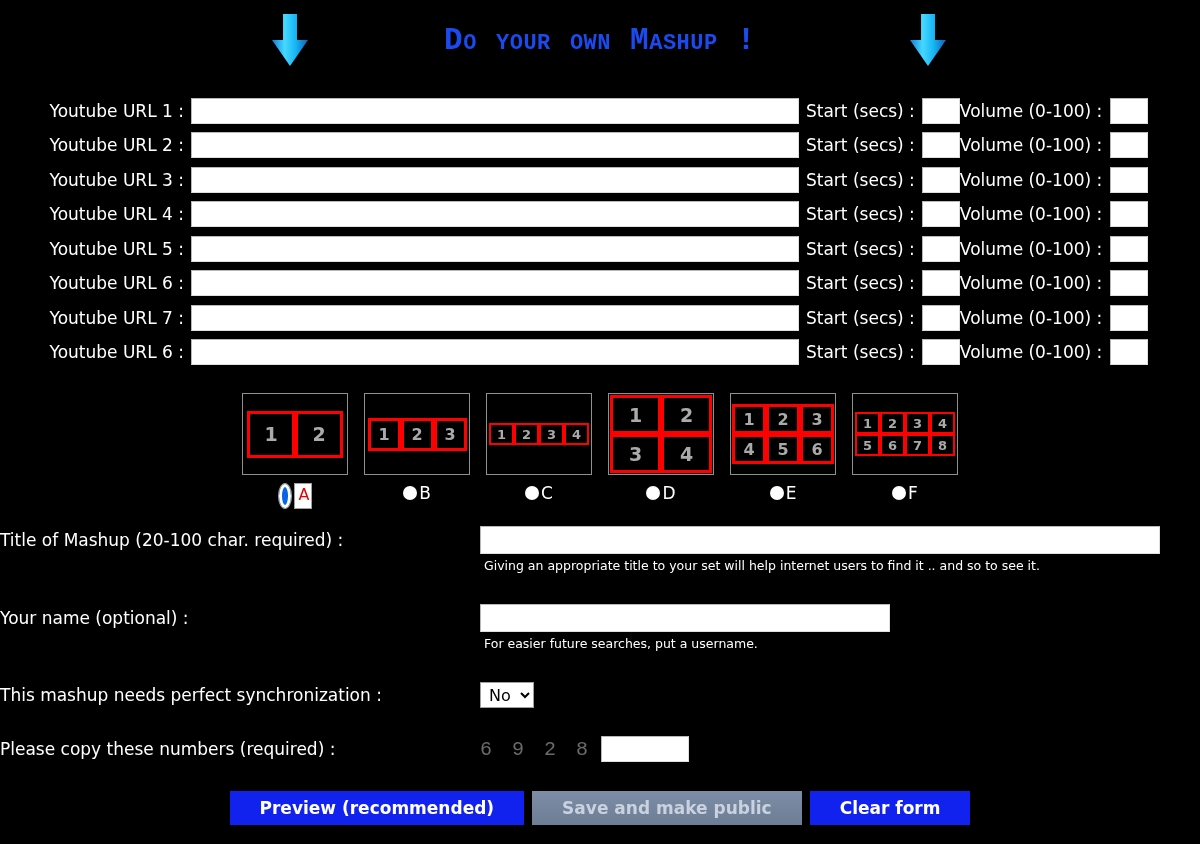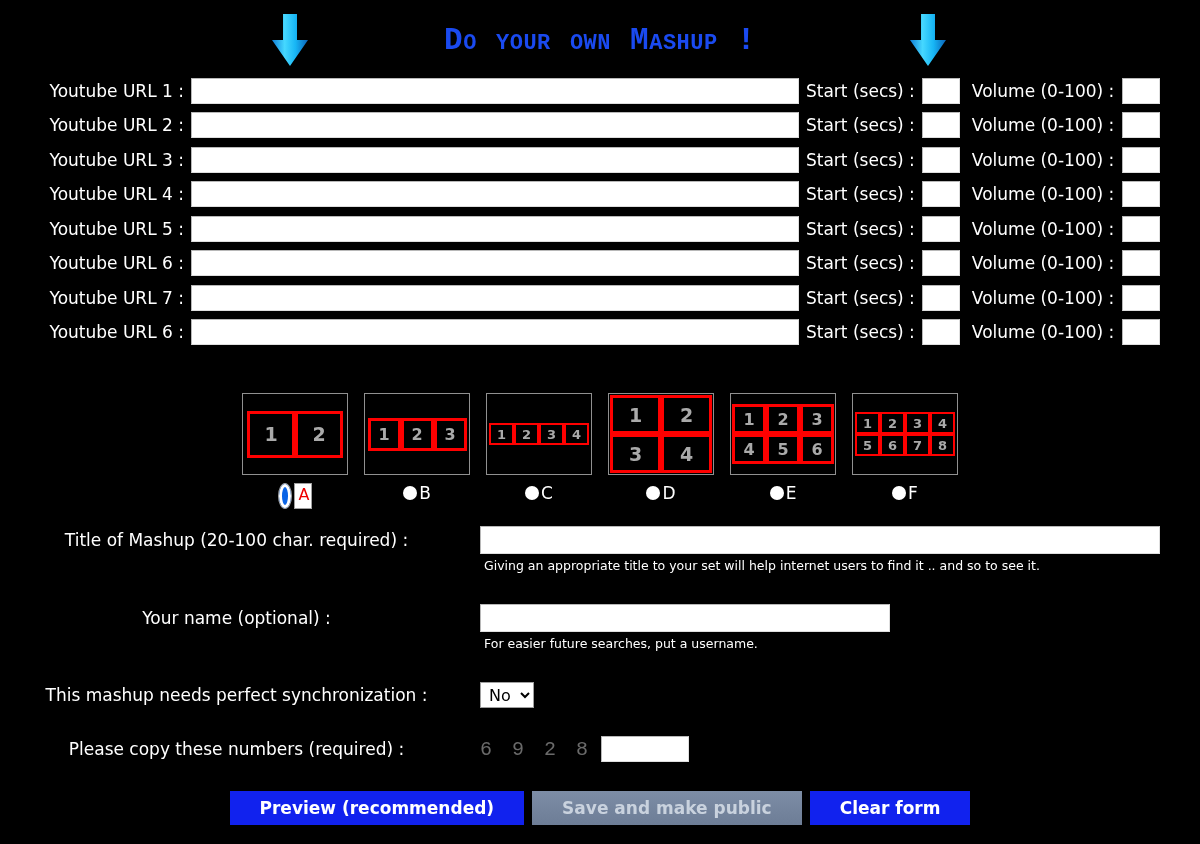--- a/index.html
+++ b/index.html
@@ -35,21 +35,21 @@
   }
   .arrow {
     position: absolute;
     width: 44px; height: 56px;
     top: 12px;
   }
   .arrow.left { left: 268px; }
   .arrow.right { right: 250px; }
 
   
-  .rows { position: absolute; top: 76px; left: 0; width: 1200px; }
+  .rows { position: absolute; top: 96px; left: 0; width: 1200px; }
   .row {
     display: flex;
     align-items: center;
     height: 29px;
     margin-bottom: 5.5px;
   }
   .lbl {
     font-size: 17px;
     color: #ffffff;
     white-space: nowrap;
@@ -67,21 +67,21 @@
     border-bottom-color: #dedede;
     height: 26px;
     font-family: "DejaVu Sans", sans-serif;
     font-size: 14px;
     padding: 0 3px;
     color: #000;
   }
   .inp-url { width: 608px; }
   .lbl-start { margin-left: 7px; margin-right: 7px; }
   .inp-small { width: 38px; }
-  .lbl-vol { margin-left: 12px; margin-right: 8px; }
+  .lbl-vol { margin-left: 0; margin-right: 8px; }
 
   
   .layouts {
     position: absolute;
     top: 393px; left: 0; width: 1200px;
     display: flex;
     justify-content: center;
     gap: 16px;
   }
   .layout-col {
@@ -143,21 +143,21 @@
     box-shadow: inset 0 0 0 3px #ffffff, inset 0 0 0 5px #0a64e6;
   }
   .radio-label { font-size: 17px; color: #ffffff; }
   .radio-label.sel { color: #ee0000; }
 
   
   .lower { position: absolute; top: 526px; left: 0; width: 1200px; }
   .frow { display: flex; align-items: center; }
   .frow .flabel {
     width: 480px;
-    text-align: center;
+    text-align: left;
     padding-right: 7px;
     font-size: 17px;
     white-space: nowrap;
   }
   .inp-title { width: 680px; height: 28px; }
   .inp-name  { width: 410px; height: 28px; }
   .hint {
     margin-left: 484px;
     font-size: 12.5px;
     color: #ffffff;

